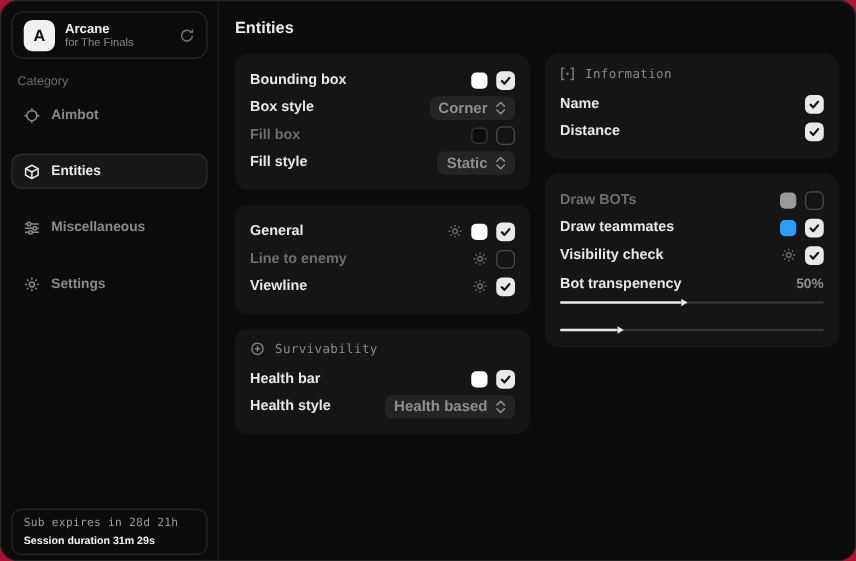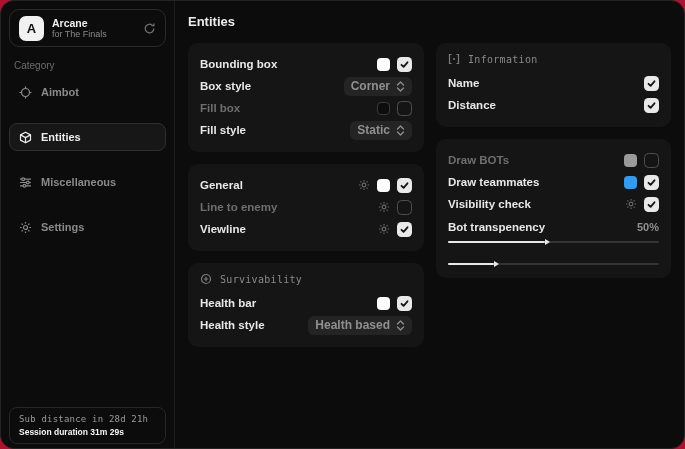--- a/index.html
+++ b/index.html
@@ -146,21 +146,21 @@
           <svg width="13" height="13" viewBox="0 0 13 13" fill="none" stroke="currentColor" stroke-width="1.2">
             <circle cx="6.5" cy="6.5" r="2"></circle>
             <path d="M6.5 1v1.6M6.5 10.4V12M1 6.5h1.6M10.4 6.5H12M2.6 2.6l1.15 1.15M9.25 9.25l1.15 1.15M10.4 2.6 9.25 3.75M3.75 9.25 2.6 10.4"></path>
           </svg>
         </span>
         <span>Settings</span>
       </div>
     </div>
 
     <div class="footer-card">
-      <div class="footer-line1">Sub distance in 28d 21h</div>
+      <div class="footer-line1">Sub expires in 28d 21h</div>
       <div class="footer-line2">Session duration 31m 29s</div>
     </div>
   </div>
 
   <div class="main">
     <div class="page-title">Entities</div>
 
     <div class="columns">
 
       <div class="col-left">

